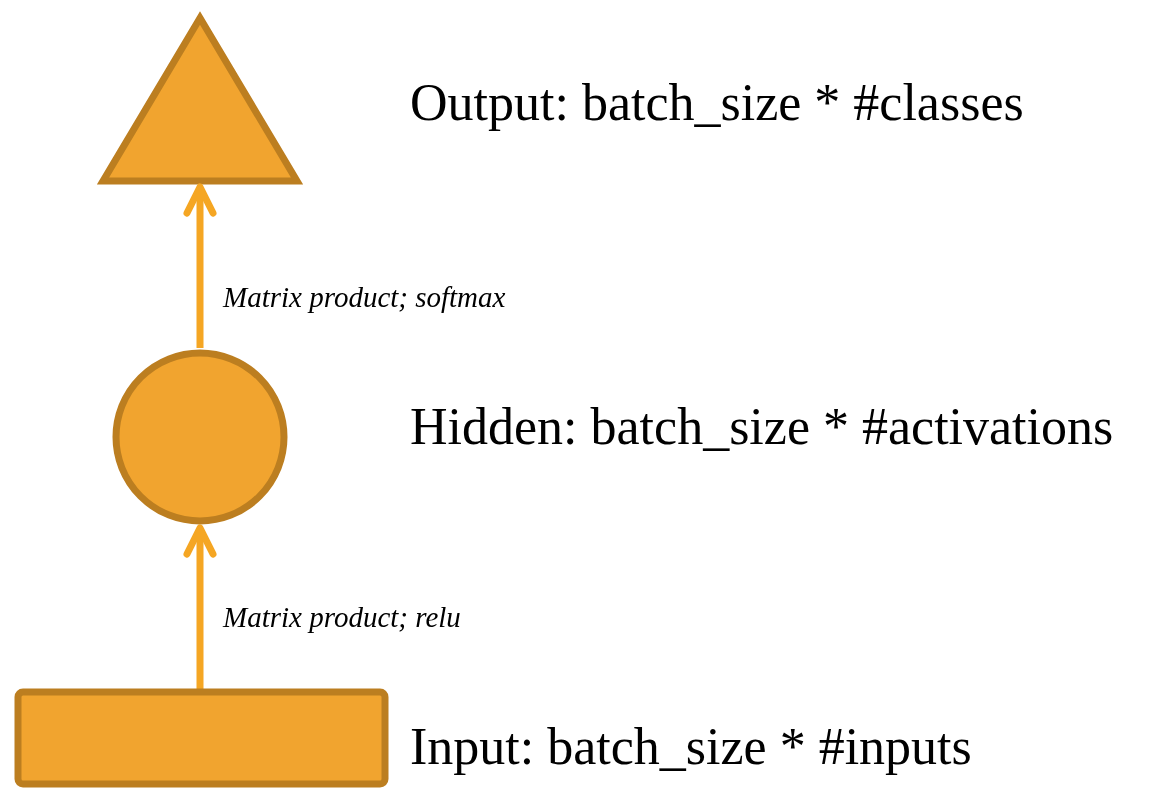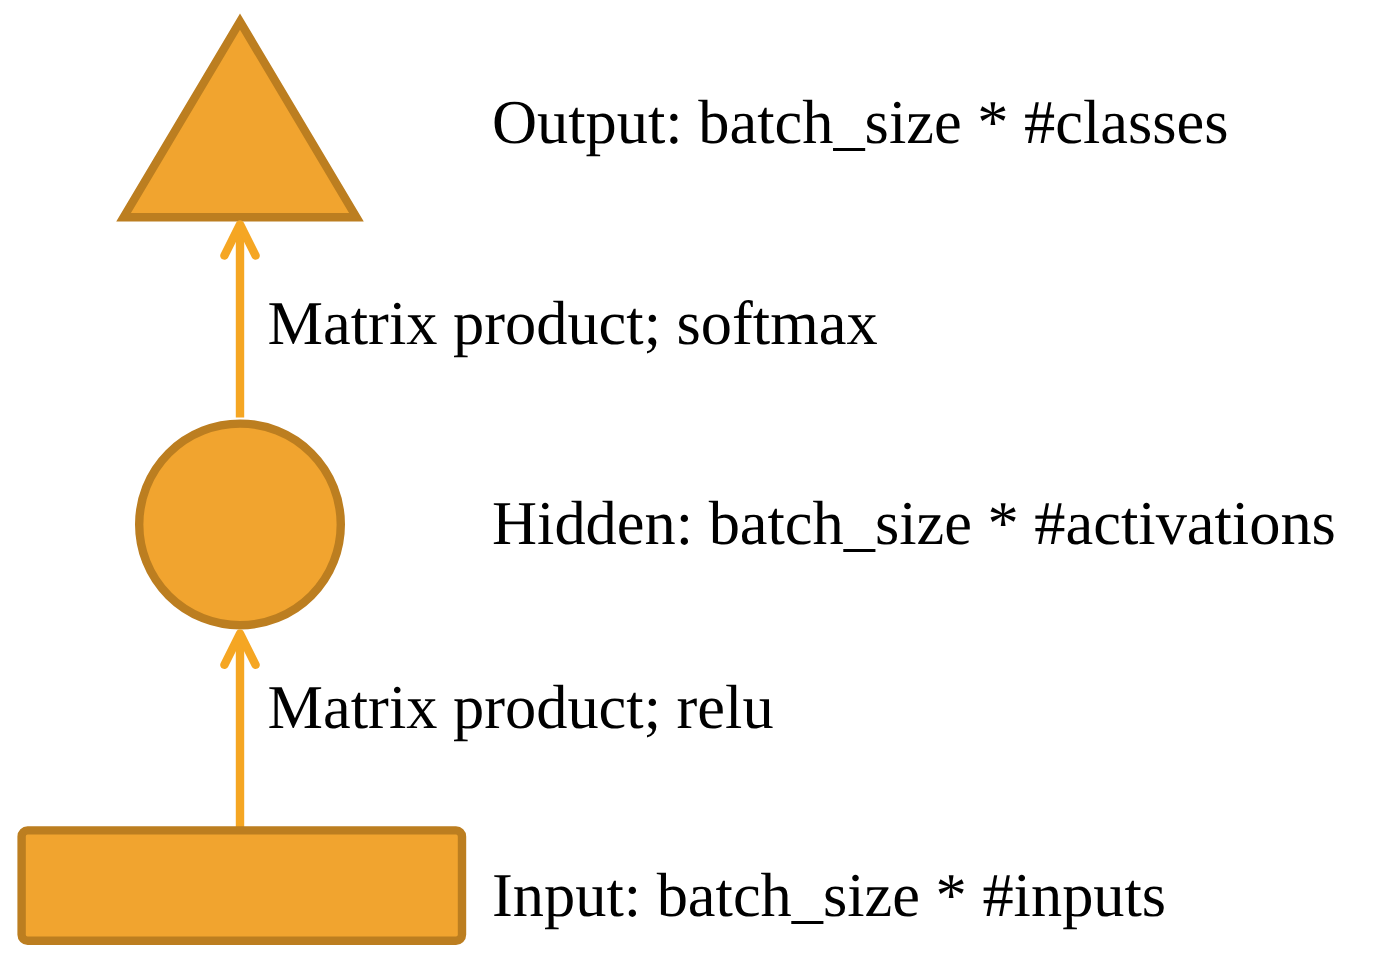--- a/index.html
+++ b/index.html
@@ -49,25 +49,27 @@
     white-space:nowrap;
     color:var(--text);
     transform:translateY(-50%);
     line-height:1;
   }
   .node-label{
     font-size:52px;
     left:410px;
   }
   .edge-label{
-    font-size:52px;
+    font-size:29px;
+    font-style:italic;
     left:223px;
+    margin-top:26px;
   }
   .label-output{top:103px;}
-  .label-hidden{top:437px;}
+  .label-hidden{top:427px;}
   .label-input{top:747px;}
   .label-softmax{top:271px;}
   .label-relu{top:591px;}
 </style>
 </head>
 <body>
 
 <div class="canvas">
 
   <svg class="diagram" viewBox="0 0 1152 800" xmlns="http://www.w3.org/2000/svg">

